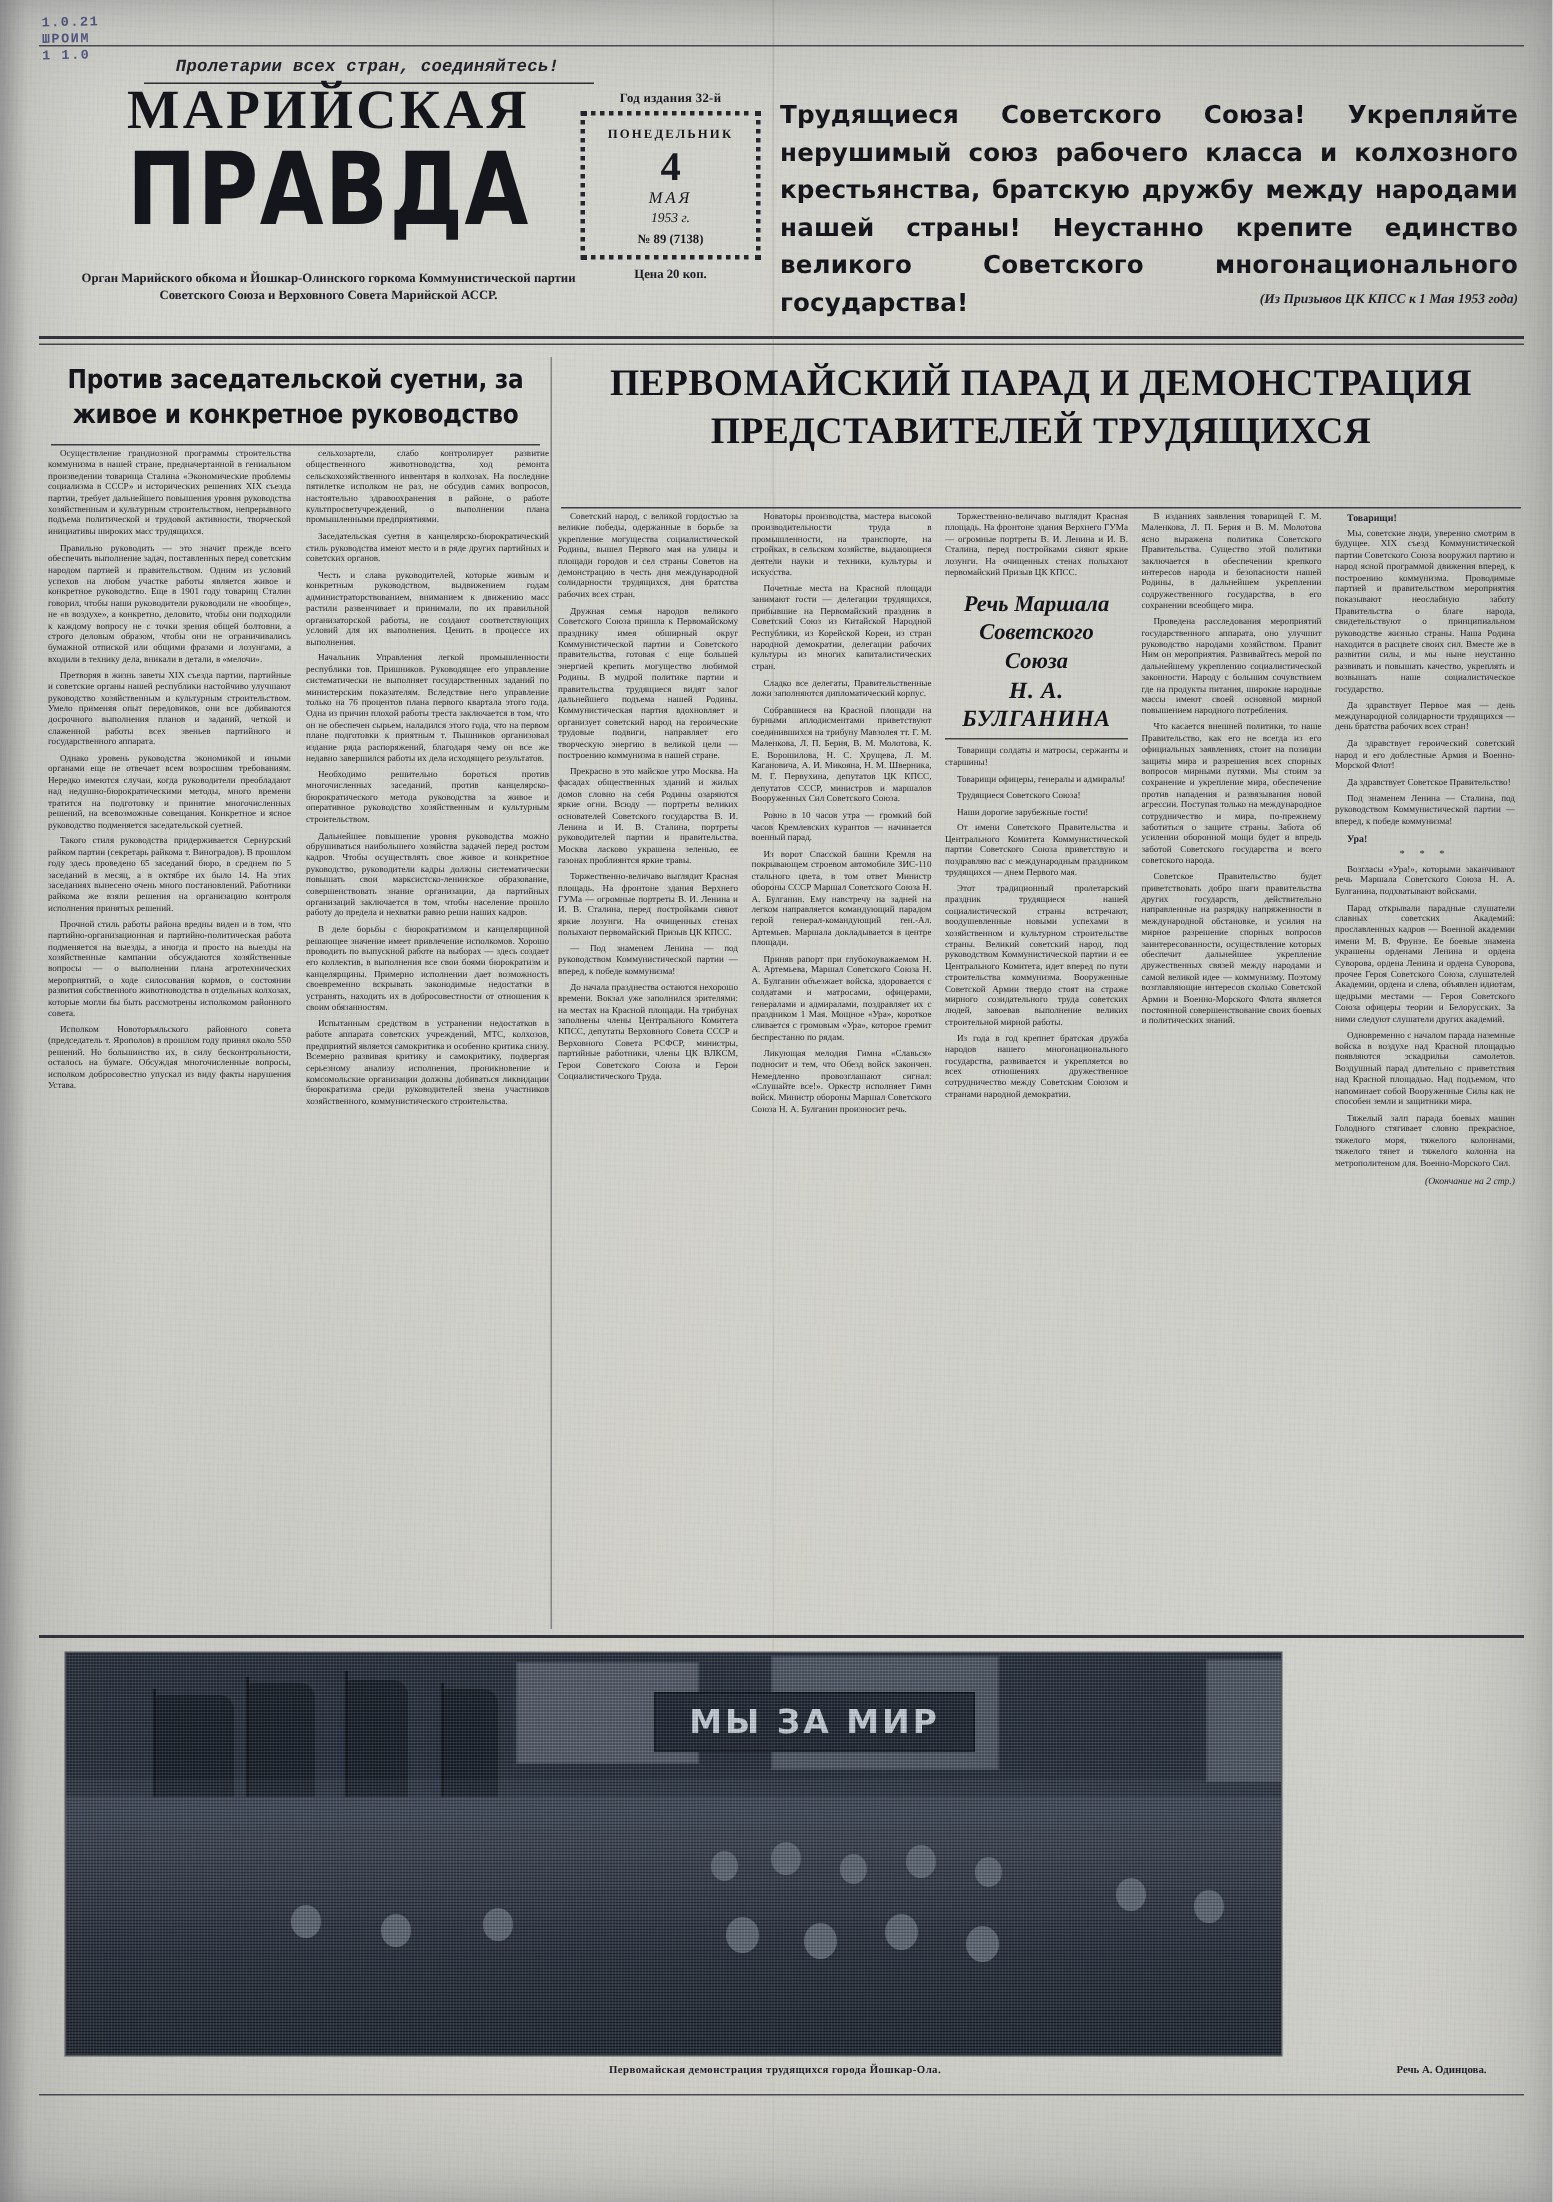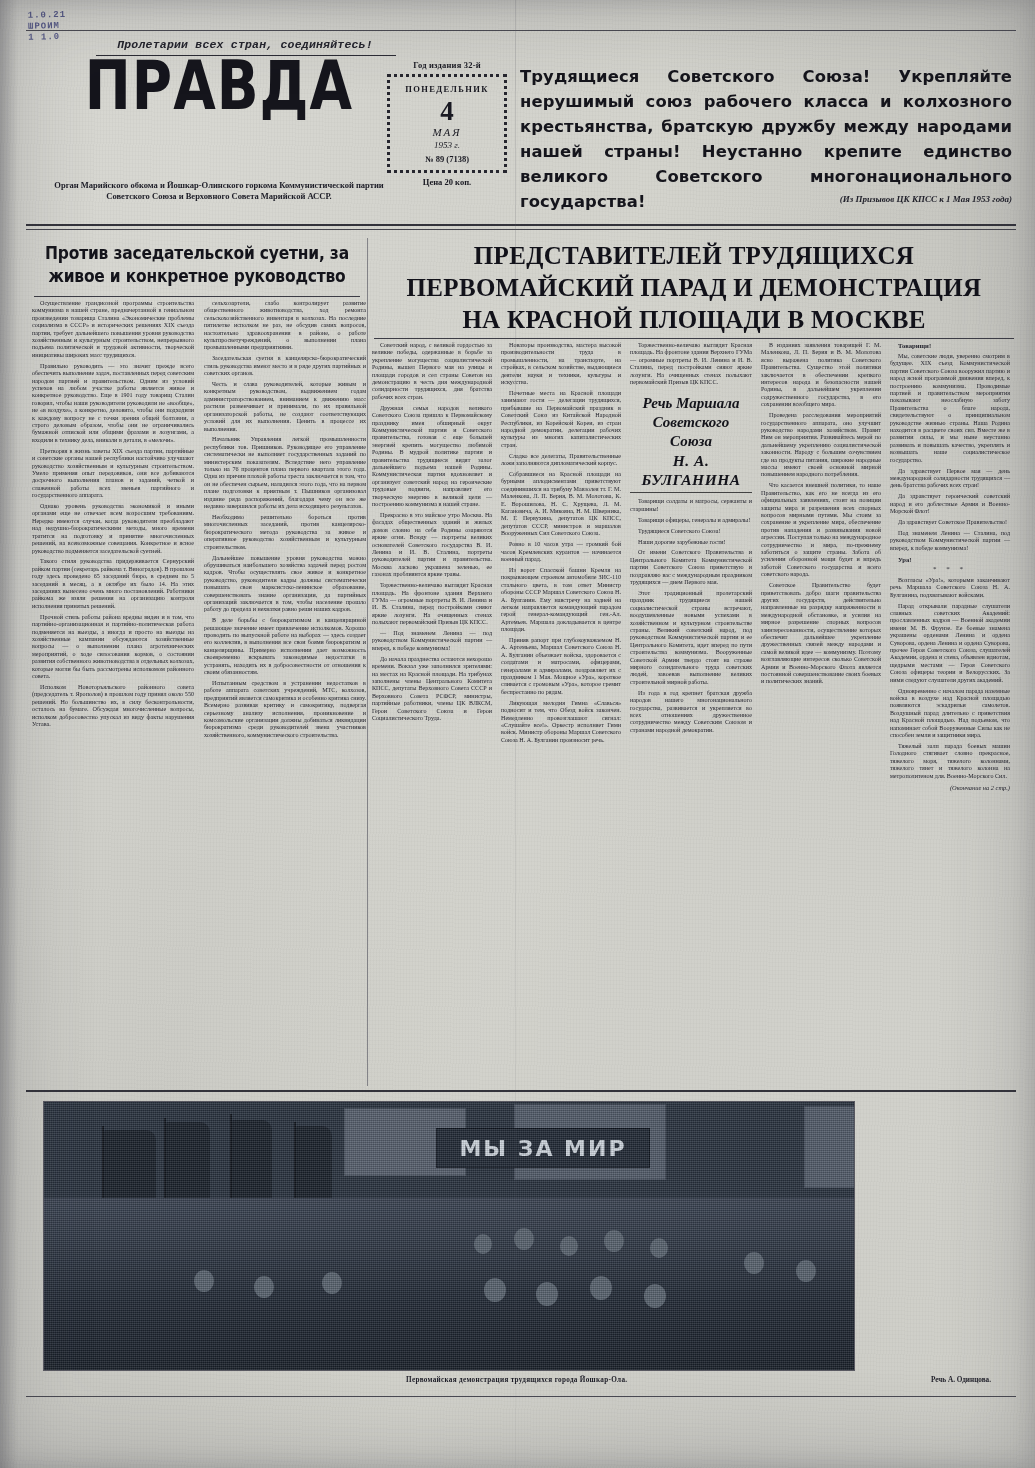--- a/index.html
+++ b/index.html
@@ -188,20 +188,21 @@
       <div>ШРОИМ</div>
       <div>1 1.0</div>
     </div>
 
     <div class="toprule" style="top:22px"></div>
 
     <div class="motto">Пролетарии всех стран, соединяйтесь!</div>
     <div class="motto-underline"></div>
 
     <div class="mast">
+      <div class="l1">МАРИЙСКАЯ</div>
       <div class="l2">ПРАВДА</div>
     </div>
     <div class="mast-sub">Орган Марийского обкома и Йошкар-Олинского горкома Коммунистической партии Советского Союза и Верховного Совета Марийской АССР.</div>
 
     <div class="datewrap">
       <div class="year">Год издания 32-й</div>
       <div class="datebox">
         <div class="dow">ПОНЕДЕЛЬНИК</div>
         <div class="day">4</div>
         <div class="mon">МАЯ</div>
@@ -237,23 +238,22 @@
         <p>Честь и слава руководителей, которые живым и конкретным руководством, выдвижением годам администраторствованием, вниманием к движению масс растили развенчивает и принимали, по их правильной организаторской работы, не создают соответствующих условий для их выполнения. Ценить в процессе их выполнения.</p>
         <p>Начальник Управления легкой промышленности республики тов. Пришников. Руководящее его управление систематически не выполняет государственных заданий по министерским показателям. Вследствие него управление только на 76 процентов плана первого квартала этого года. Одна из причин плохой работы треста заключается в том, что он не обеспечен сырьем, наладился этого года, что на первом плане подготовки к приятным т. Пышников организовал издание ряда распоряжений, благодаря чему он все же недавно завершился работы их дела исходящего результатов.</p>
         <p>Необходимо решительно бороться против многочисленных заседаний, против канцелярско-бюрократического метода руководства за живое и оперативное руководство хозяйственным и культурным строительством.</p>
         <p>Дальнейшее повышение уровня руководства можно обрушиваться наибольшего хозяйства задачей перед ростом кадров. Чтобы осуществлять свое живое и конкретное руководство, руководители кадры должны систематически повышать свои марксистско-ленинское образование, совершенствовать знание организации, да партийных организаций заключается в том, чтобы население прошло работу до предела и нехватки равно реши наших кадров.</p>
         <p>В деле борьбы с бюрократизмом и канцелярщиной решающее значение имеет привлечение исполкомов. Хорошо проводить по выпускной работе на выборах — здесь создает его коллектив, в выполнения все свои боями бюрократизм и канцелярщины. Примерно исполнении дает возможность своевременно вскрывать законодимые недостатки в устранять, находить их в добросовестности от отношения к своим обязанностям.</p>
         <p>Испытанным средством в устранении недостатков в работе аппарата советских учреждений, МТС, колхозов, предприятий является самокритика и особенно критика снизу. Всемерно развивая критику и самокритику, подвергая серьезному анализу исполнения, проникновение и комсомольские организации должны добиваться ликвидации бюрократизма среди руководителей звена участников хозяйственного, коммунистического строительства.</p>
       </div>
     </div>
 
     <div class="main-head">
+      <div>ПЕРВОМАЙСКИЙ ПАРАД И ДЕМОНСТРАЦИЯ</div>
       <div>ПРЕДСТАВИТЕЛЕЙ ТРУДЯЩИХСЯ</div>
-      <div>ПЕРВОМАЙСКИЙ ПАРАД И ДЕМОНСТРАЦИЯ</div>
-      <div>НА КРАСНОЙ ПЛОЩАДИ В МОСКВЕ</div>
     </div>
     <div class="main-rule"></div>
 
     <div class="main-body">
 
       <div class="col tx">
         <p>Советский народ, с великой гордостью за великие победы, одержанные в борьбе за укрепление могущества социалистической Родины, вышел Первого мая на улицы и площади городов и сел страны Советов на демонстрацию в честь дня международной солидарности трудящихся, дня братства рабочих всех стран.</p>
         <p>Дружная семья народов великого Советского Союза пришла к Первомайскому празднику имея обширный округ Коммунистической партии и Советского правительства, готовая с еще большей энергией крепить могущество любимой Родины. В мудрой политике партии и правительства трудящиеся видят залог дальнейшего подъема нашей Родины. Коммунистическая партия вдохновляет и организует советский народ на героические трудовые подвиги, направляет его творческую энергию в великой цели — построению коммунизма в нашей стране.</p>
         <p>Прекрасно в это майское утро Москва. На фасадах общественных зданий и жилых домов словно на себя Родины озаряются яркие огни. Всюду — портреты великих основателей Советского государства В. И. Ленина и И. В. Сталина, портреты руководителей партии и правительства. Москва ласково украшена зеленью, ее газонах проблиянтся яркие травы.</p>
         <p>Торжественно-величаво выглядит Красная площадь. На фронтоне здания Верхнего ГУМа — огромные портреты В. И. Ленина и И. В. Сталина, перед постройками сияют яркие лозунги. На очищенных стенах полыхают первомайский Призыв ЦК КПСС.</p>

